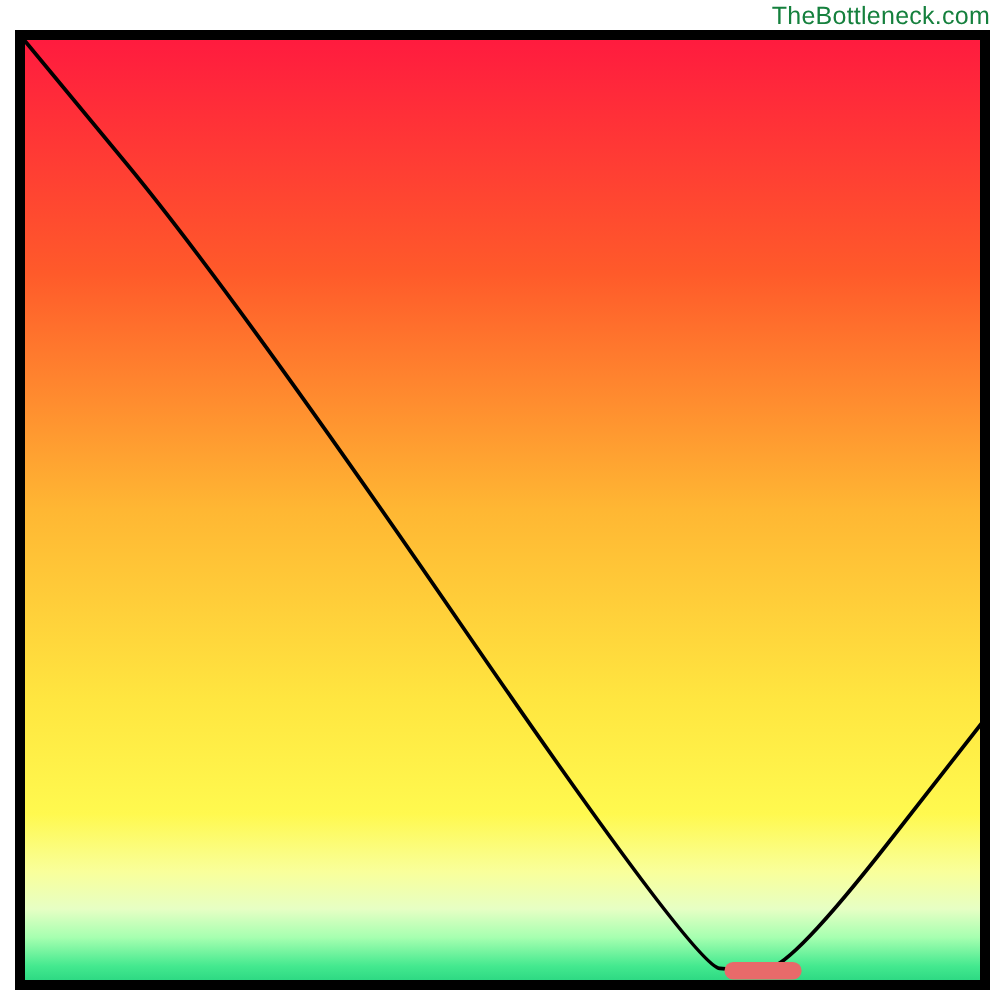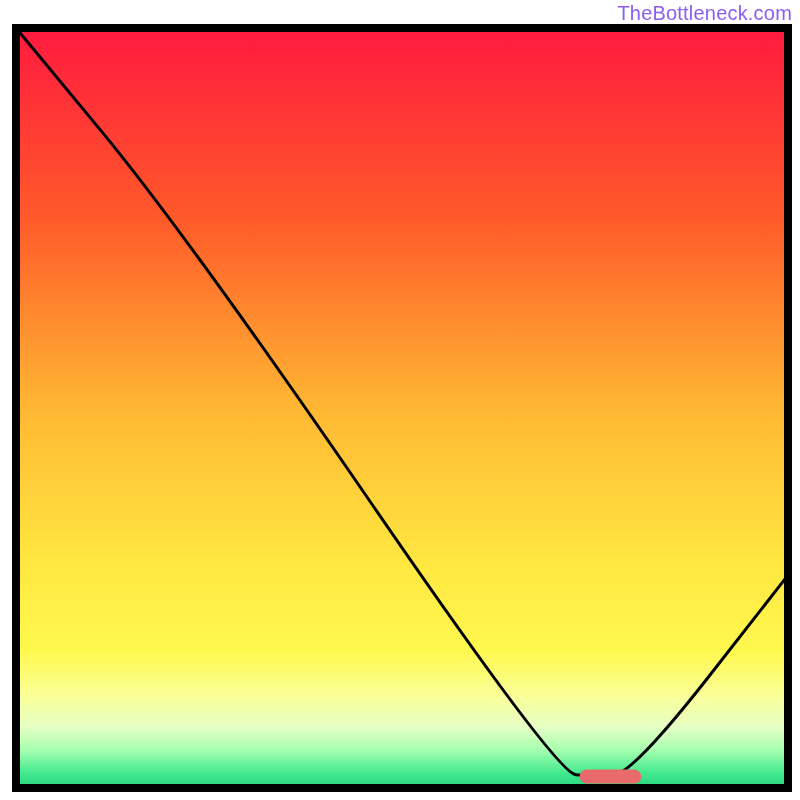--- a/index.html
+++ b/index.html
@@ -12,21 +12,21 @@
   }
   .frame {
     position: relative;
     width: 800px;
     height: 800px;
   }
   .watermark {
     position: absolute;
     top: 2px;
     right: 8px;
-    color: #8b5cf6;
+    color: #15803d;
     font-size: 20px;
     font-weight: 500;
     letter-spacing: 0.2px;
   }
   svg {
     display: block;
   }
 </style>
 </head>
 <body>

